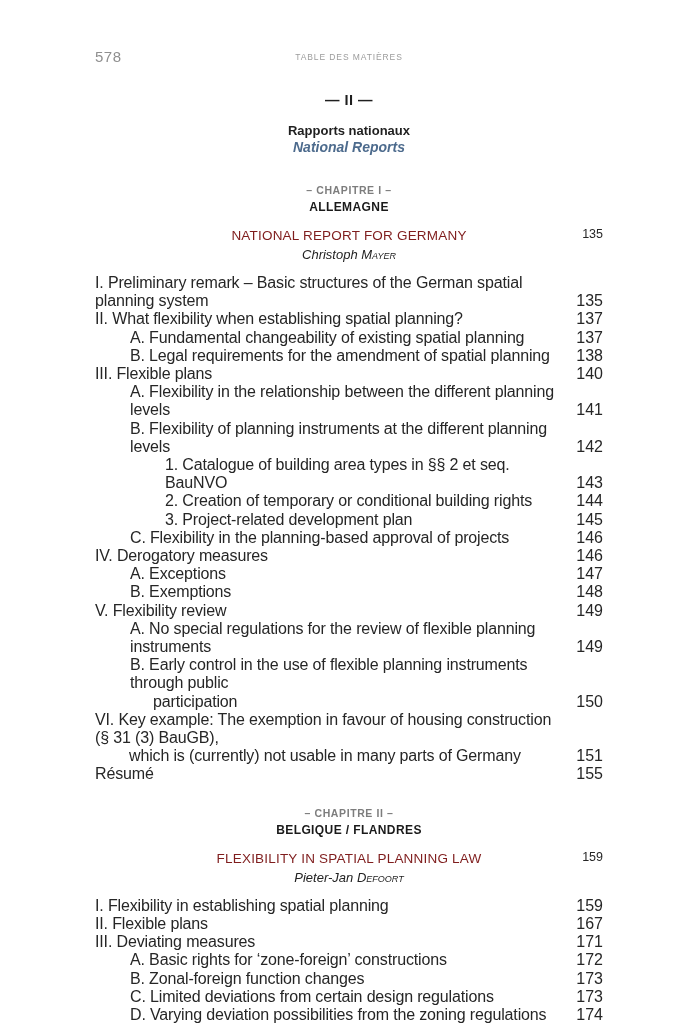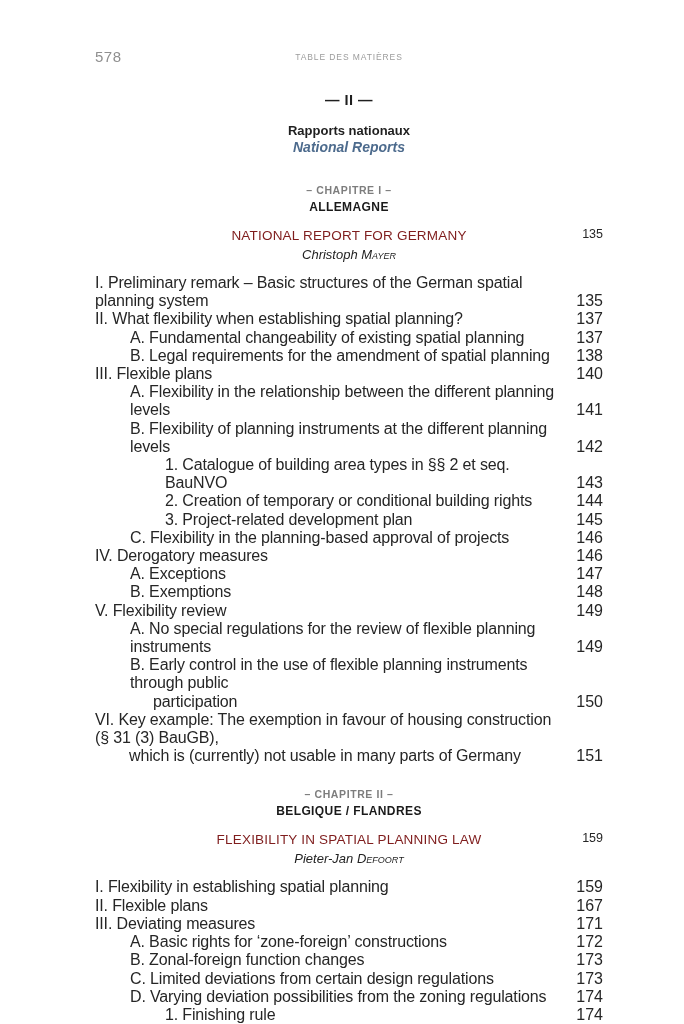--- a/index.html
+++ b/index.html
@@ -196,20 +196,26 @@
               </div>
               <div class="entry-page">150</div>
             </div>
             <div class="entry">
               <div class="entry-text">
                 <div class="lvl0">VI. Key example: The exemption in favour of housing construction (§ 31 (3) BauGB),</div>
                 <div class="lvl0 cont">which is (currently) not usable in many parts of Germany</div>
               </div>
               <div class="entry-page">151</div>
             </div>
+            <div class="entry">
+              <div class="entry-text">
+                <div class="lvl0">Résumé</div>
+              </div>
+              <div class="entry-page">155</div>
+            </div>
           </div>
         </section>
         <section class="chapter-section" style="margin-top: 23px;">
           <div class="chapter-label">– CHAPITRE II –</div>
           <div class="chapter-place">BELGIQUE / FLANDRES</div>
           <div class="title-row"><span class="report-title">FLEXIBILITY IN SPATIAL PLANNING LAW</span><span class="title-page">159</span></div>
           <div class="author"><span class="given">Pieter-Jan </span><span class="surname">Defoort</span></div>
           <div class="entries">
             <div class="entry">
               <div class="entry-text">

